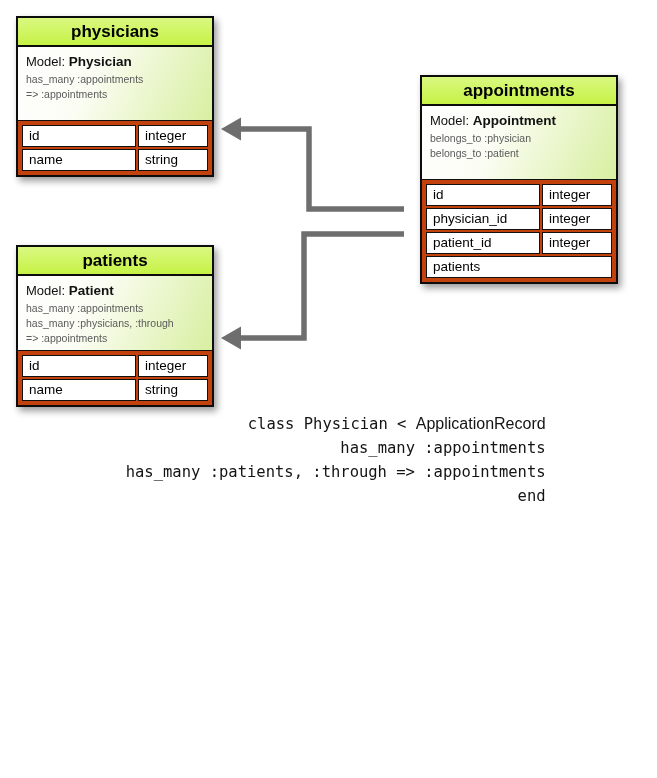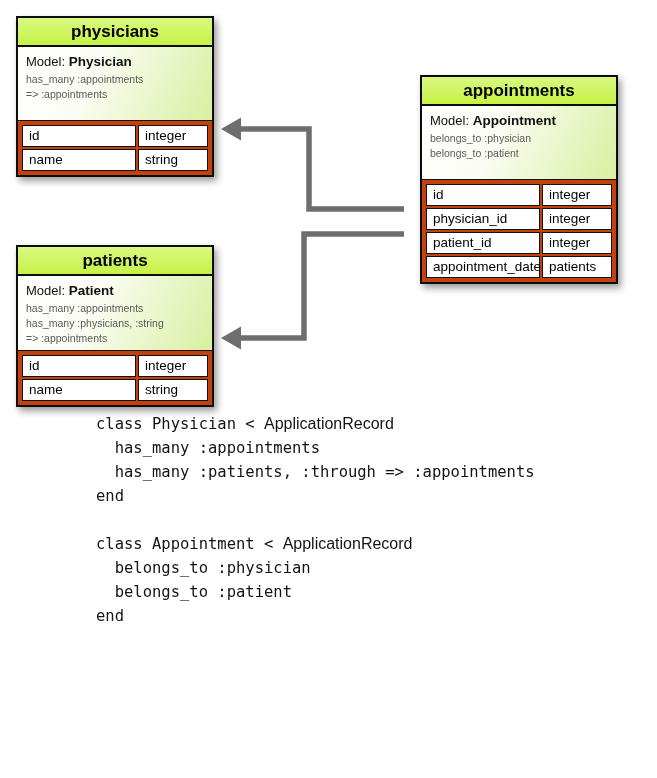--- a/index.html
+++ b/index.html
@@ -48,21 +48,21 @@
     border:1px solid #111;
     background:#fff;
     padding:2px 6px 3px 6px;
     font-size:13.5px;color:#000;
     white-space:nowrap;
     box-sizing:border-box;
   }
   .cell.cname{width:114px;flex:0 0 auto;}
   .cell.ctype{flex:1 1 auto;}
   .code-area{
-    position:absolute;left:96px;top:412px;
+    position:absolute;left:107px;top:412px;text-align:right;
   }
   .code-block{
     margin:0 0 24px 0;
     font-family:"DejaVu Sans Mono","Liberation Mono",monospace;
     font-size:15.5px;line-height:24px;color:#141414;
     white-space:pre;
   }
   .sans-ident{
     font-family:"Liberation Sans",sans-serif;
     font-size:16px;
@@ -112,49 +112,44 @@
         </div>
         <div class="trow">
           <div class="cell cname">physician_id</div>
           <div class="cell ctype">integer</div>
         </div>
         <div class="trow">
           <div class="cell cname">patient_id</div>
           <div class="cell ctype">integer</div>
         </div>
         <div class="trow">
-          <div class="cell cname">appointment_date</div>
           <div class="cell ctype">patients</div>
         </div>
       </div>
     </div>
   <div class="db-table" id="table-2">
       <div class="tbl-header">patients</div>
       <div class="model-section">
         <div class="model-line"><span>Model:</span> <span class="model-name">Patient</span></div>
         <div class="assoc">has_many :appointments</div>
-        <div class="assoc">has_many :physicians, :string</div>
+        <div class="assoc">has_many :physicians, :through</div>
         <div class="assoc">=&gt; :appointments</div>
       </div>
       <div class="rows">
         <div class="trow">
           <div class="cell cname">id</div>
           <div class="cell ctype">integer</div>
         </div>
         <div class="trow">
           <div class="cell cname">name</div>
           <div class="cell ctype">string</div>
         </div>
       </div>
     </div>
 
   <div class="code-area">
       <pre class="code-block"><span>class Physician &lt; <span class="sans-ident">ApplicationRecord</span></span>
 <span>  has_many :appointments</span>
 <span>  has_many :patients, :through =&gt; :appointments</span>
 <span>end</span></pre>
-      <pre class="code-block"><span>class Appointment &lt; <span class="sans-ident">ApplicationRecord</span></span>
-<span>  belongs_to :physician</span>
-<span>  belongs_to :patient</span>
-<span>end</span></pre>
     </div>
 
 </div>
 
 </body></html>

